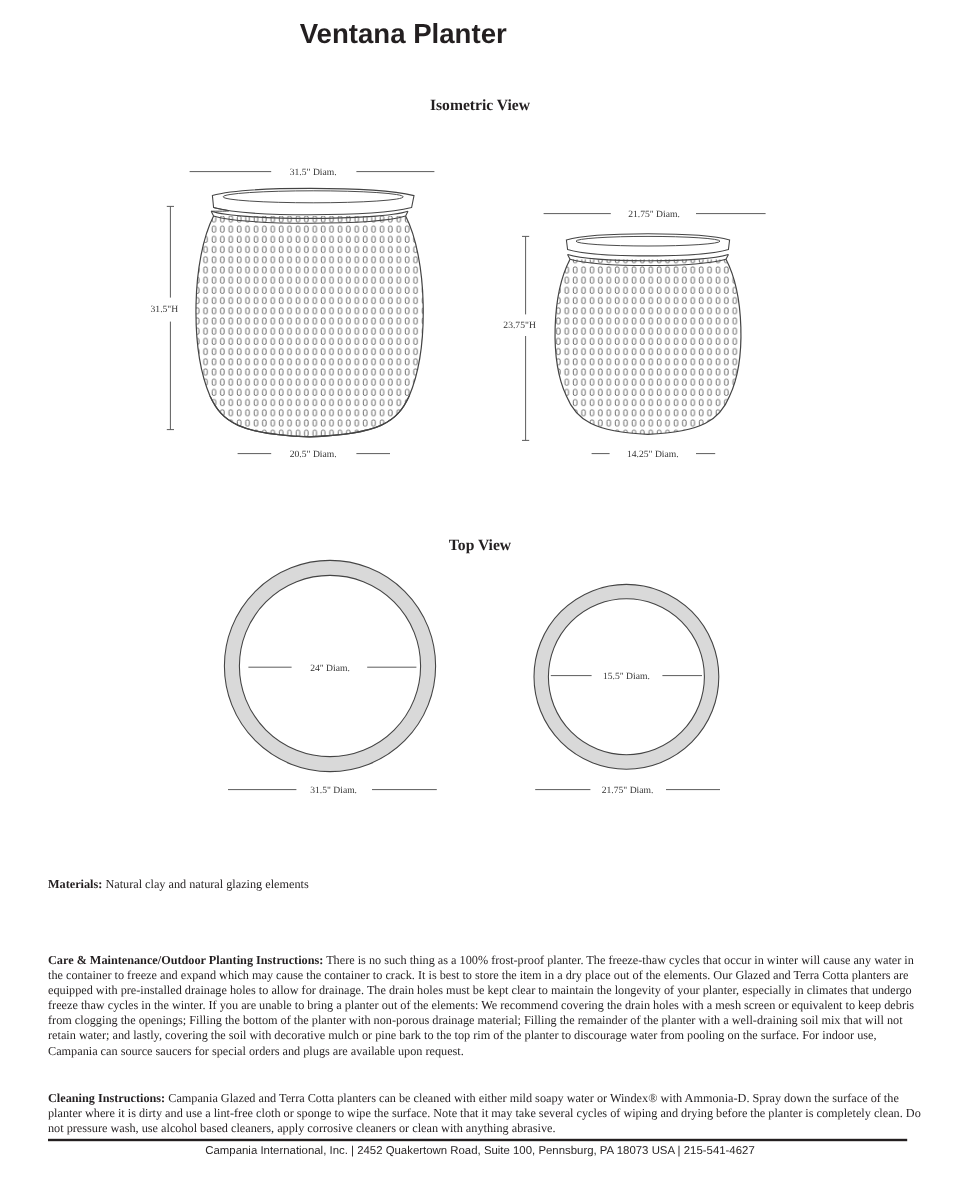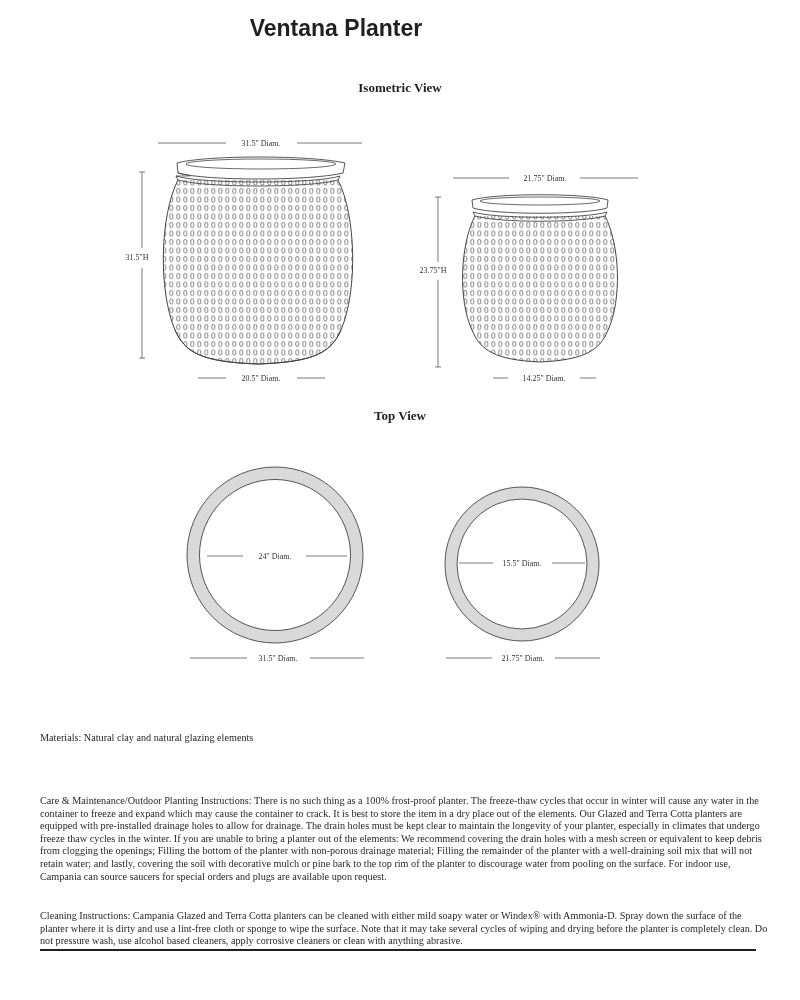--- a/index.html
+++ b/index.html
@@ -2,32 +2,32 @@
 <html><head>
 <meta charset="utf-8">
 <style>
   html, body { margin:0; padding:0; background:#ffffff; }
   body { width:800px; height:1000px; position:relative; overflow:hidden; color:#231f20; }
   .title { position:absolute; top:15px; left:0; width:672px; text-align:center; font-family:"Liberation Sans", sans-serif; font-weight:bold; font-size:23px; color:#231f20; }
   .section-title { position:absolute; left:0; width:800px; text-align:center; font-family:"Liberation Serif", serif; font-weight:bold; font-size:13px; color:#231f20; }
   .drawing { position:absolute; left:0; top:0; width:800px; height:700px; }
   .dimlabel { font-family:"Liberation Serif", serif; font-size:8px; fill:#333; }
   .text-block { position:absolute; left:40px; width:728px; font-family:"Liberation Serif", serif; font-size:10.2px; line-height:12.6px; color:#231f20; text-align:left; }
-  .text-block b { font-weight:normal; }
+  .text-block b { font-weight:bold; }
   .footer-rule { position:absolute; left:40px; top:949px; width:716px; height:1.5px; background:#231f20; }
   .footer { position:absolute; left:0; top:953px; width:800px; text-align:center; font-family:"Liberation Sans", sans-serif; font-size:9.5px; line-height:13px; color:#231f20; }
   .footer a { color:#1f3a93; text-decoration:underline; }
 </style>
 </head>
 <body>
 
 <div class="title">Ventana Planter</div>
 
 <div class="section-title" style="top:80px;">Isometric View</div>
-<div class="section-title" style="top:408px;">Top View</div>
+<div class="section-title" style="top:446px;">Top View</div>
 
 <svg class="drawing" viewBox="0 0 800 700" xmlns="http://www.w3.org/2000/svg">
   <defs>
     <pattern id="dots" x="0" y="0" width="7" height="8.5" patternUnits="userSpaceOnUse">
       <rect x="1.8" y="1.5" width="3" height="5" rx="1.2" ry="1.2" fill="none" stroke="#555" stroke-width="0.7"></rect>
     </pattern>
     <clipPath id="bodyL">
       <path d="M178,180 C160,215 158,290 175,330 C185,352 200,362 258,364 C316,362 331,352 341,330 C358,290 356,215 338,180 Z"></path>
     </clipPath>
     <clipPath id="bodyS">
@@ -116,13 +116,14 @@
   <b>Care &amp; Maintenance/Outdoor Planting Instructions:</b><span> There is no such thing as a 100% frost-proof planter. The freeze-thaw cycles that occur in winter will cause any water in the container to freeze and expand which may cause the container to crack. It is best to store the item in a dry place out of the elements. Our Glazed and Terra Cotta planters are equipped with pre-installed drainage holes to allow for drainage. The drain holes must be kept clear to maintain the longevity of your planter, especially in climates that undergo freeze thaw cycles in the winter. If you are unable to bring a planter out of the elements: We recommend covering the drain holes with a mesh screen or equivalent to keep debris from clogging the openings; Filling the bottom of the planter with non-porous drainage material; Filling the remainder of the planter with a well-draining soil mix that will not retain water; and lastly, covering the soil with decorative mulch or pine bark to the top rim of the planter to discourage water from pooling on the surface. For indoor use, Campania can source saucers for special orders and plugs are available upon request.</span>
 </div>
 
 <div class="text-block" style="top:866px;margin-top:44px;">
   <b>Cleaning Instructions:</b><span> Campania Glazed and Terra Cotta planters can be cleaned with either mild soapy water or Windex® with Ammonia-D. Spray down the surface of the planter where it is dirty and use a lint-free cloth or sponge to wipe the surface. Note that it may take several cycles of wiping and drying before the planter is completely clean. Do not pressure wash, use alcohol based cleaners, apply corrosive cleaners or clean with anything abrasive.</span>
 </div>
 
 <div class="footer-rule"></div>
 
 <div class="footer">
+  <div>Campania International, Inc. | 2452 Quakertown Road, Suite 100, Pennsburg, PA 18073 USA | 215-541-4627</div>
 </div>
 
 </body></html>

